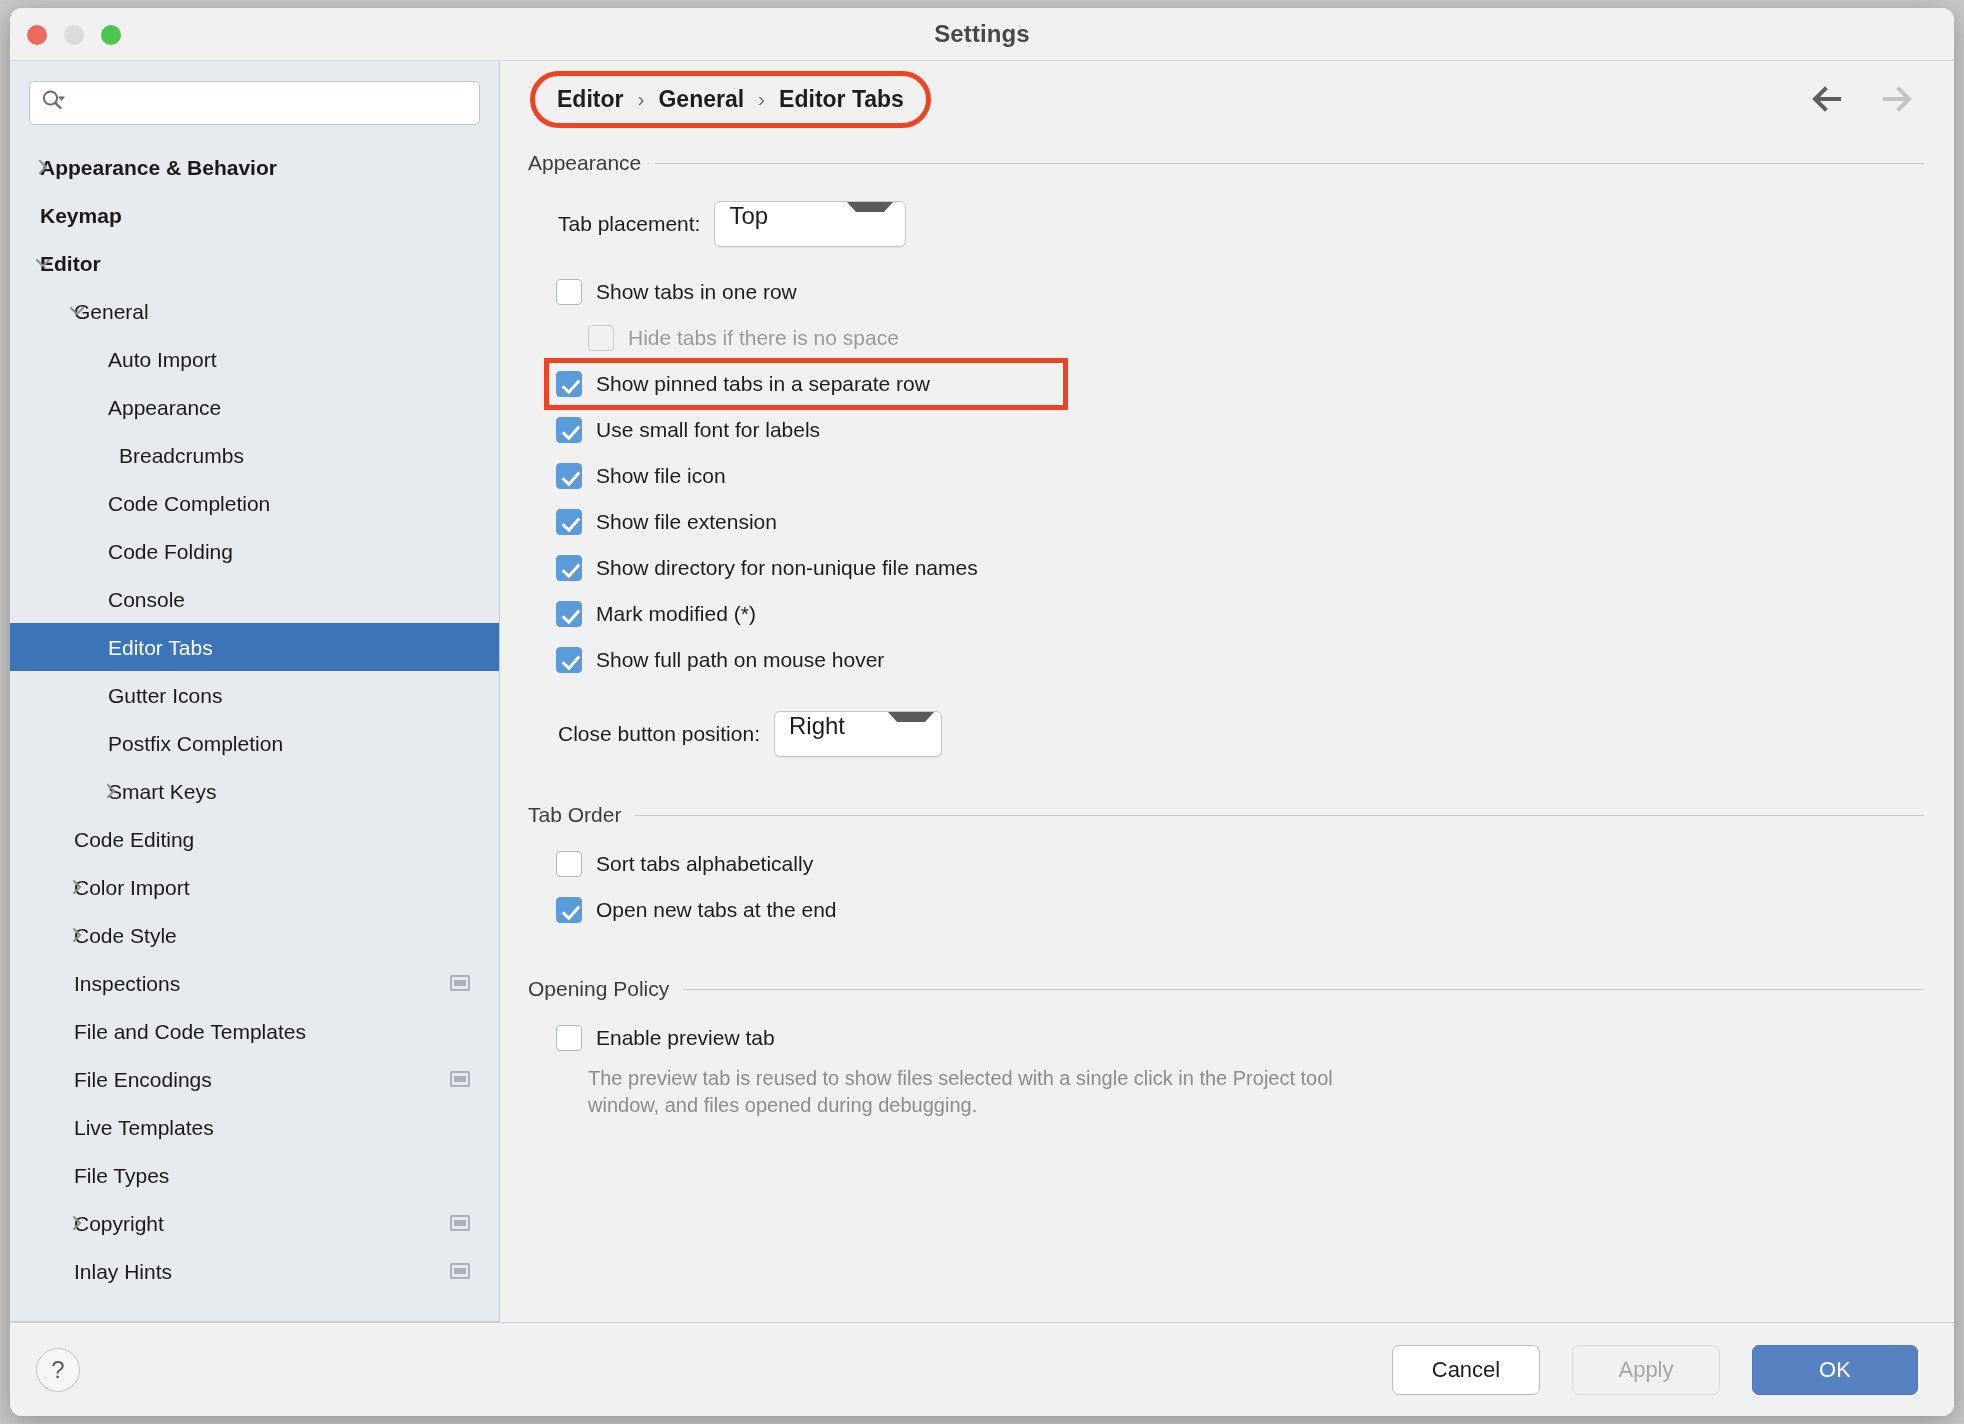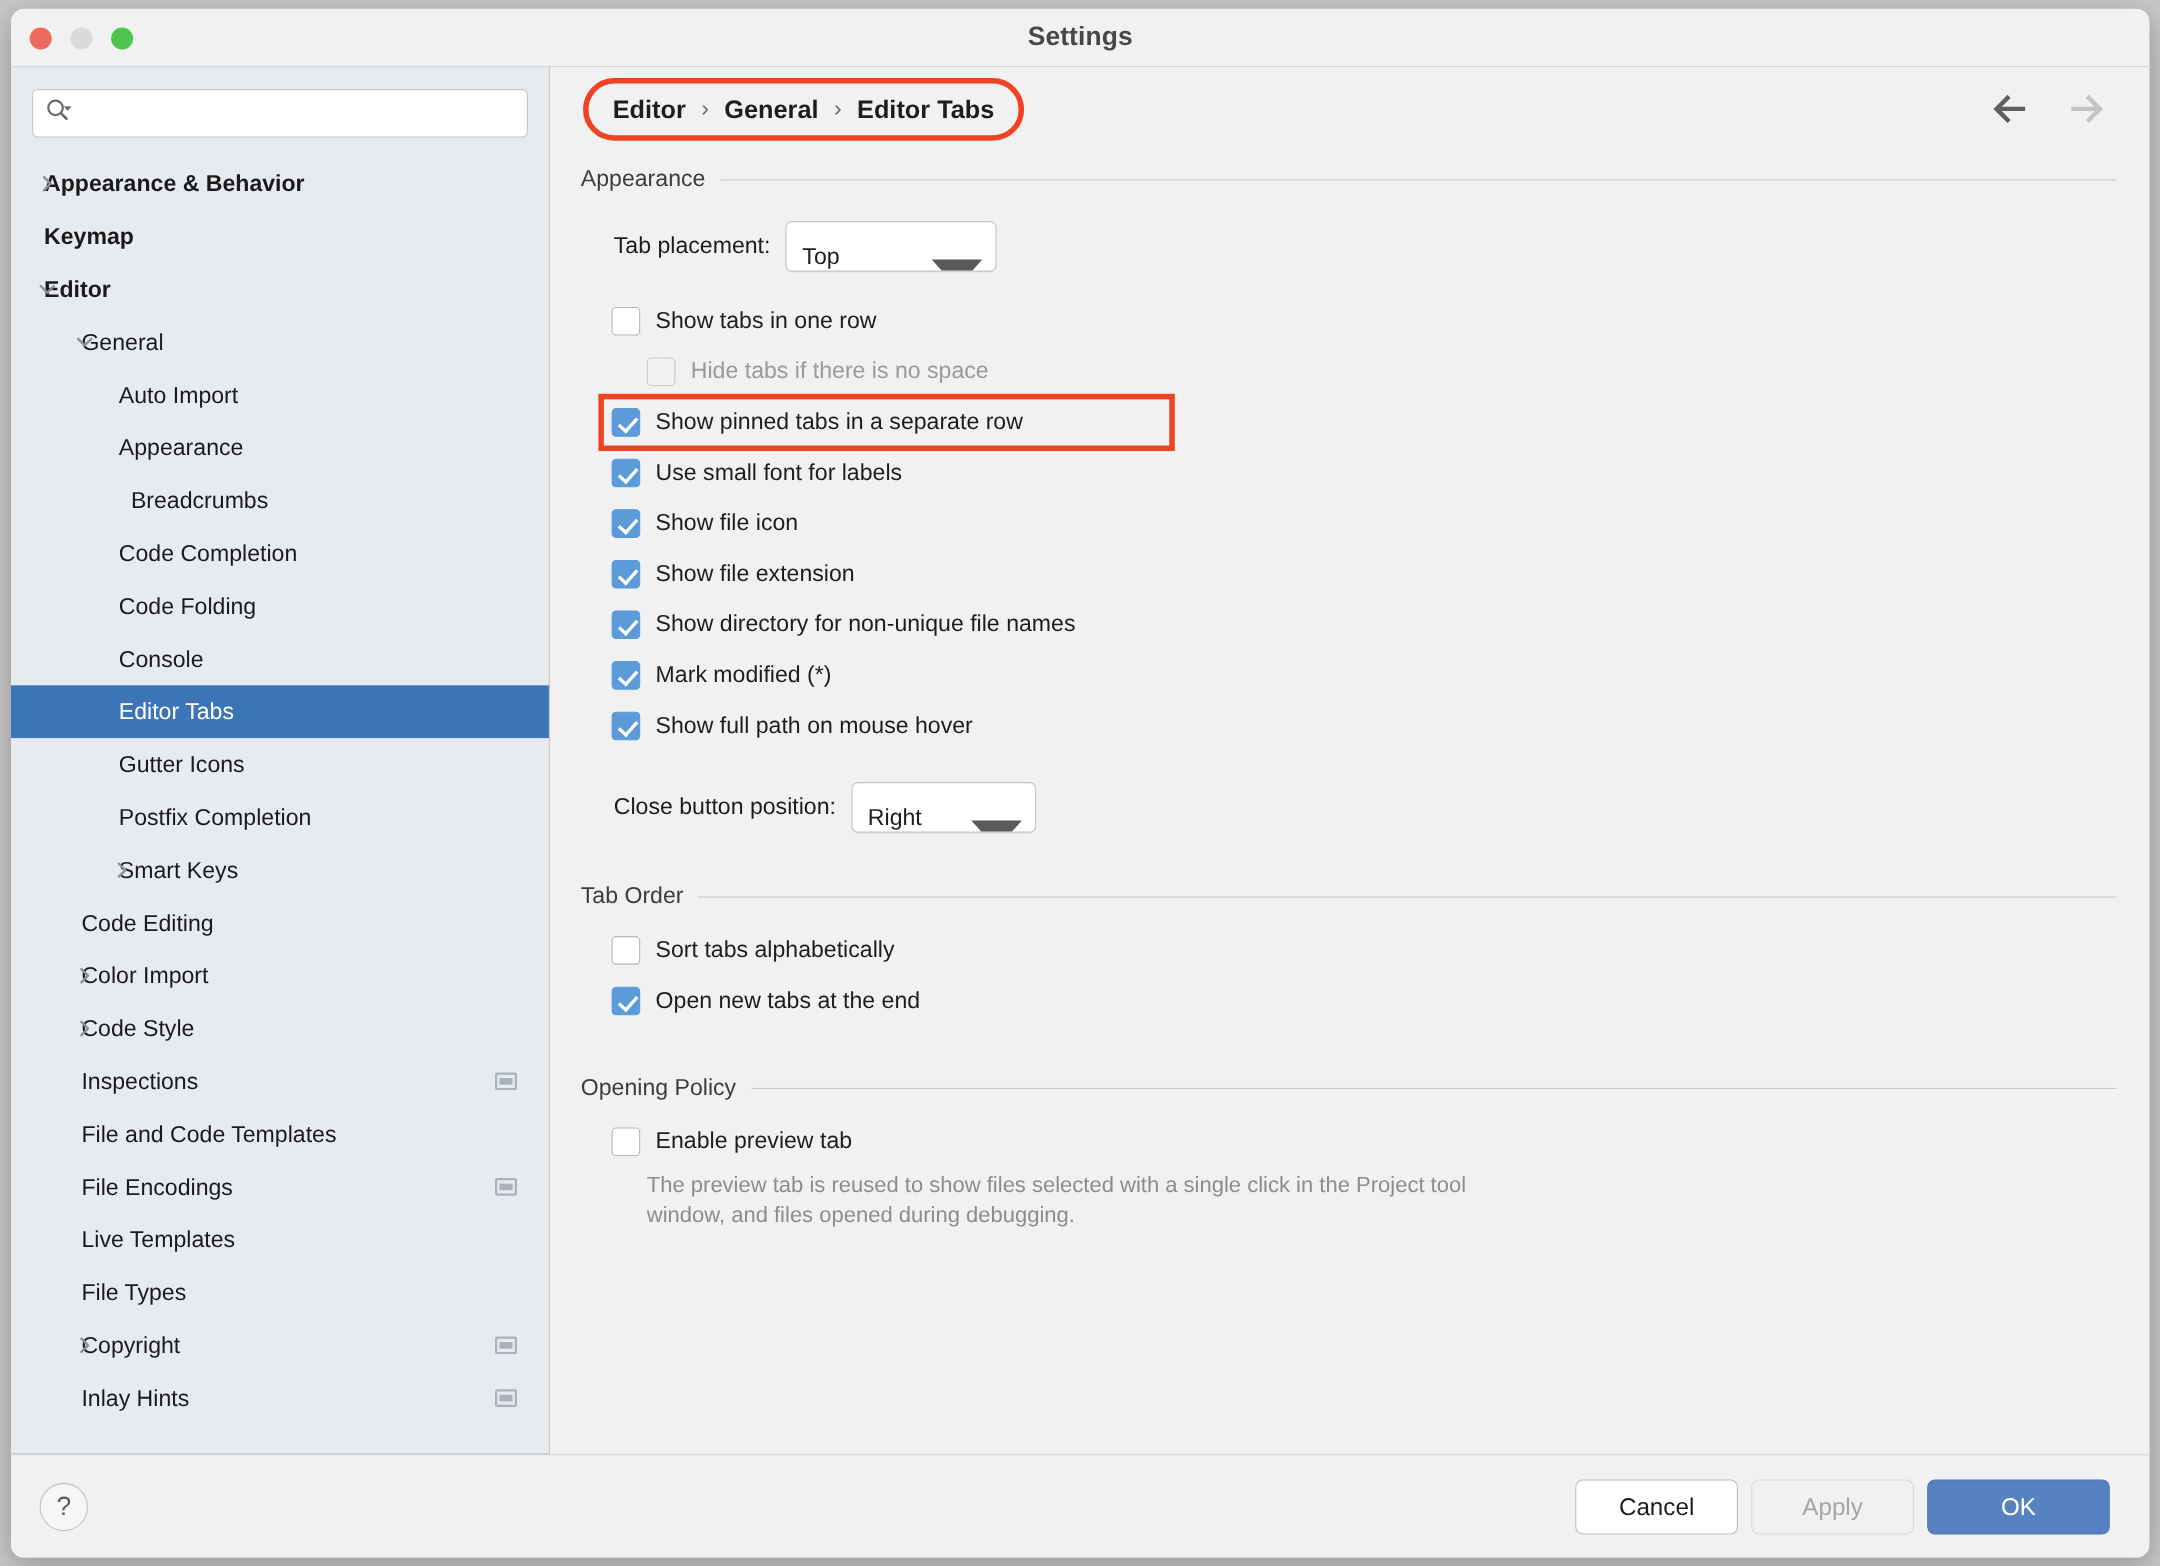--- a/index.html
+++ b/index.html
@@ -138,23 +138,23 @@
   }
   .group-head .gtitle { font-size: 21px; color: #3d3d3d; white-space: nowrap; }
   .group-head .gline { flex: 1 1 auto; height: 1px; background: #c9c9c9; }
 
   .field-row { margin-top: 26px; margin-left: 30px; display: flex; align-items: center; gap: 14px; }
   .field-label { font-size: 21px; color: #1d1d1d; }
   .combo {
     height: 46px; min-width: 100px;
     background: #ffffff;
     border: 1px solid #c3c6ca; border-radius: 6px;
-    display: flex; align-items: flex-end;
+    display: flex; align-items: flex-start;
     padding: 0 12px 0 14px;
-    font-size: 21px; color: #1d1d1d;
+    font-size: 24px; color: #1d1d1d;
     box-shadow: 0 1px 0 rgba(0,0,0,.05);
   }
   .combo .cval { white-space: nowrap; }
   .combo .caret {
     margin-left: auto; padding-left: 28px;
     width: 0; height: 0;
     border-left: 9px solid transparent;
     border-right: 9px solid transparent;
     border-top: 10px solid #5a5a5a;
     box-sizing: content-box;
@@ -209,21 +209,21 @@
     border-top: 1px solid #d0d0d0;
     display: flex; align-items: center;
     padding: 0 36px 0 26px;
   }
   #help-btn {
     width: 44px; height: 44px; border-radius: 50%;
     border: 1px solid #c2c2c2; background: #f6f6f6;
     display: flex; align-items: center; justify-content: center;
     font-size: 24px; color: #5a5a5a;
   }
-  #footer-buttons { margin-left: auto; display: flex; align-items: center; gap: 12px; }
+  #footer-buttons { margin-left: auto; display: flex; align-items: center; gap: 32px; }
   .btn {
     height: 50px; min-width: 148px;
     border-radius: 7px;
     display: flex; align-items: center; justify-content: center;
     font-size: 22px;
   }
   .btn.secondary { background: #ffffff; border: 1px solid #bdbdbd; color: #1d1d1d; }
   .btn.disabled  { background: #f1f1f1; border: 1px solid #d9d9d9; color: #a6a6a6; }
   .btn.primary   { background: #5782c2; border: 1px solid #4d76b4; color: #ffffff; min-width: 166px; }
 </style>

